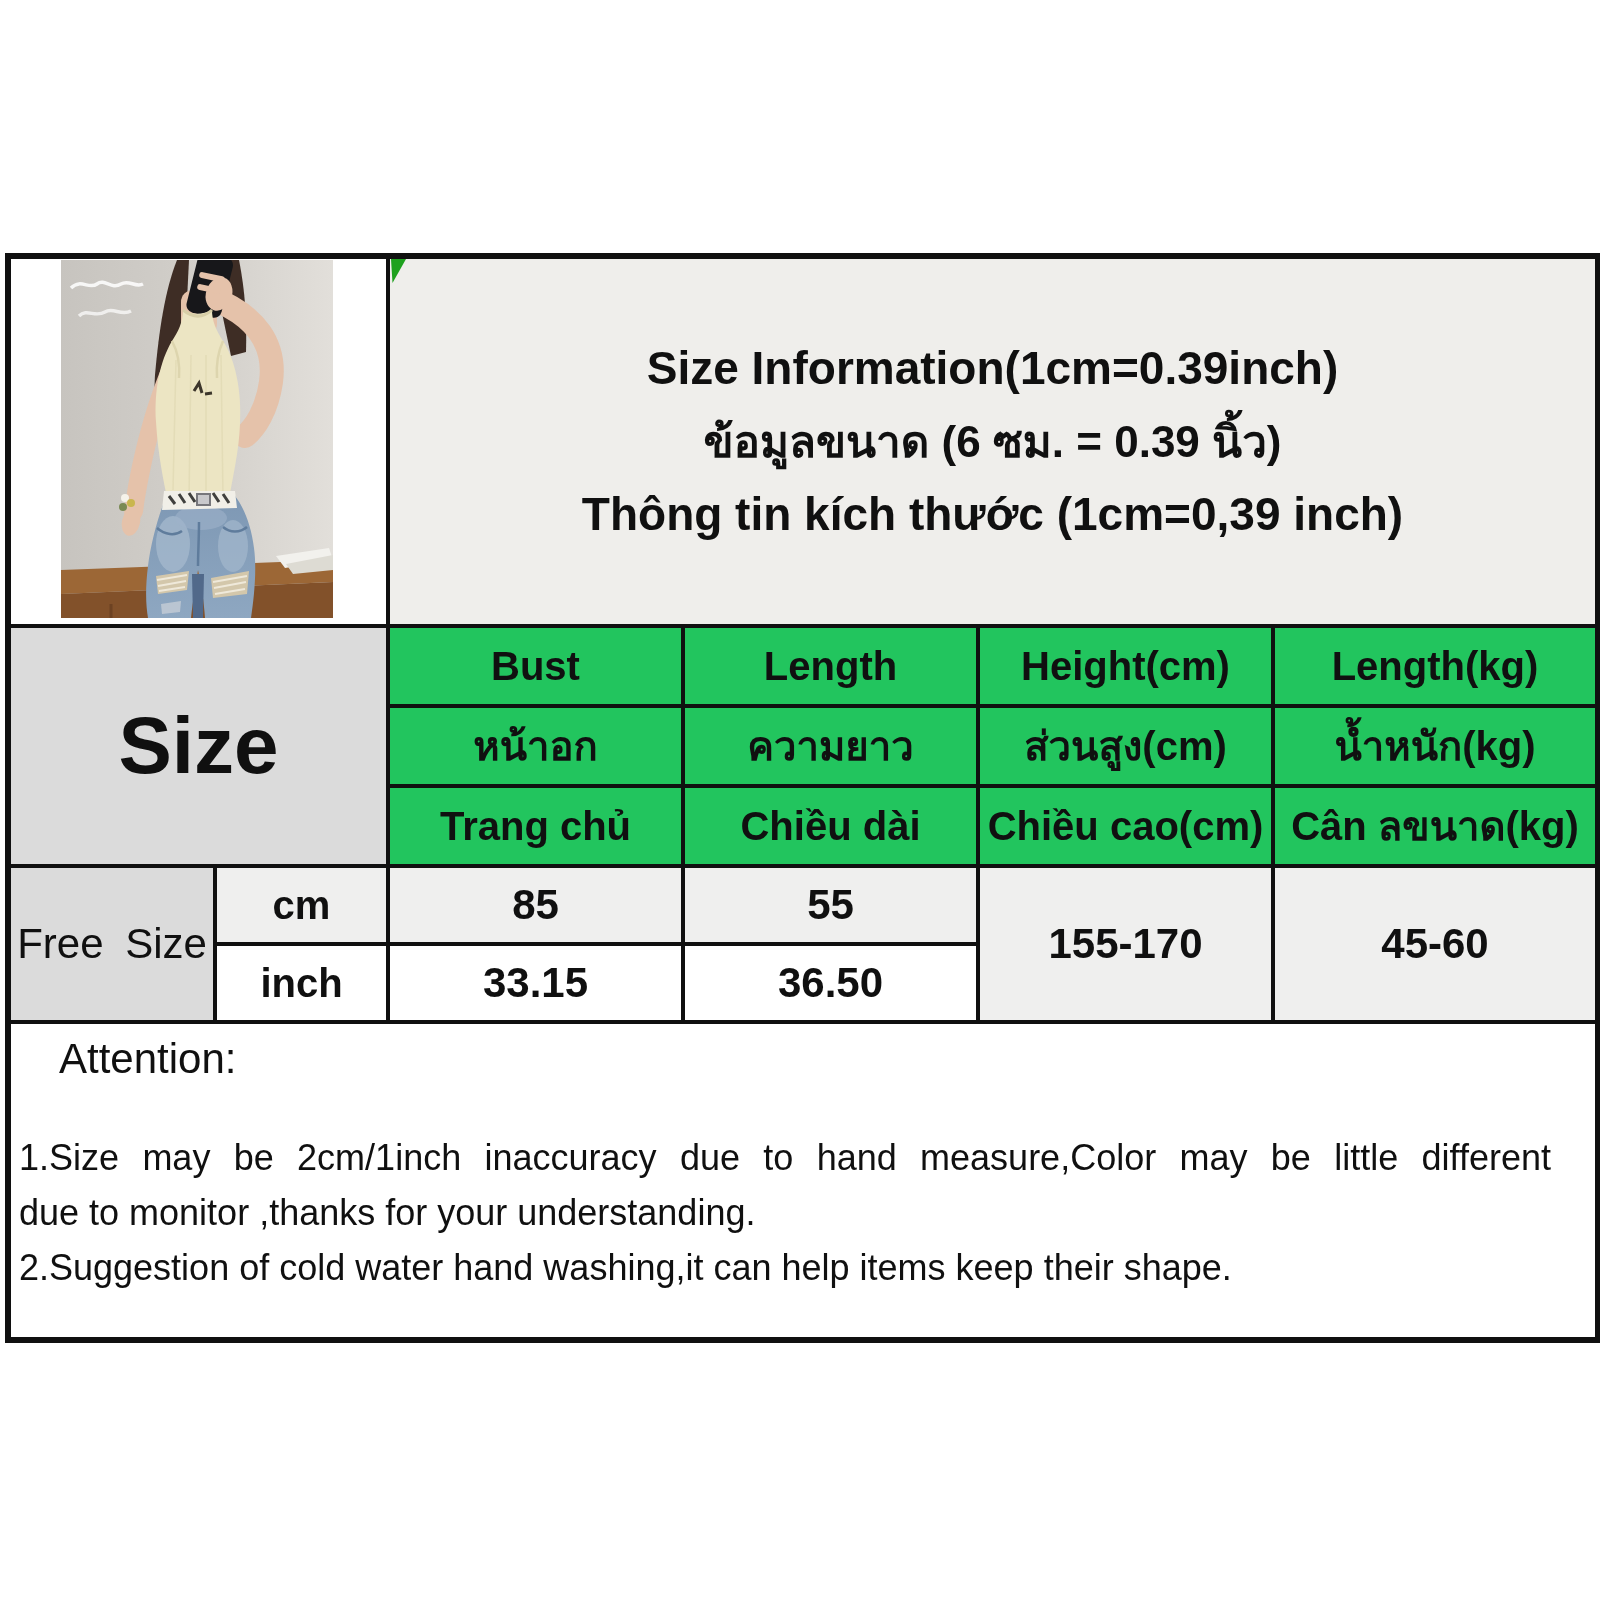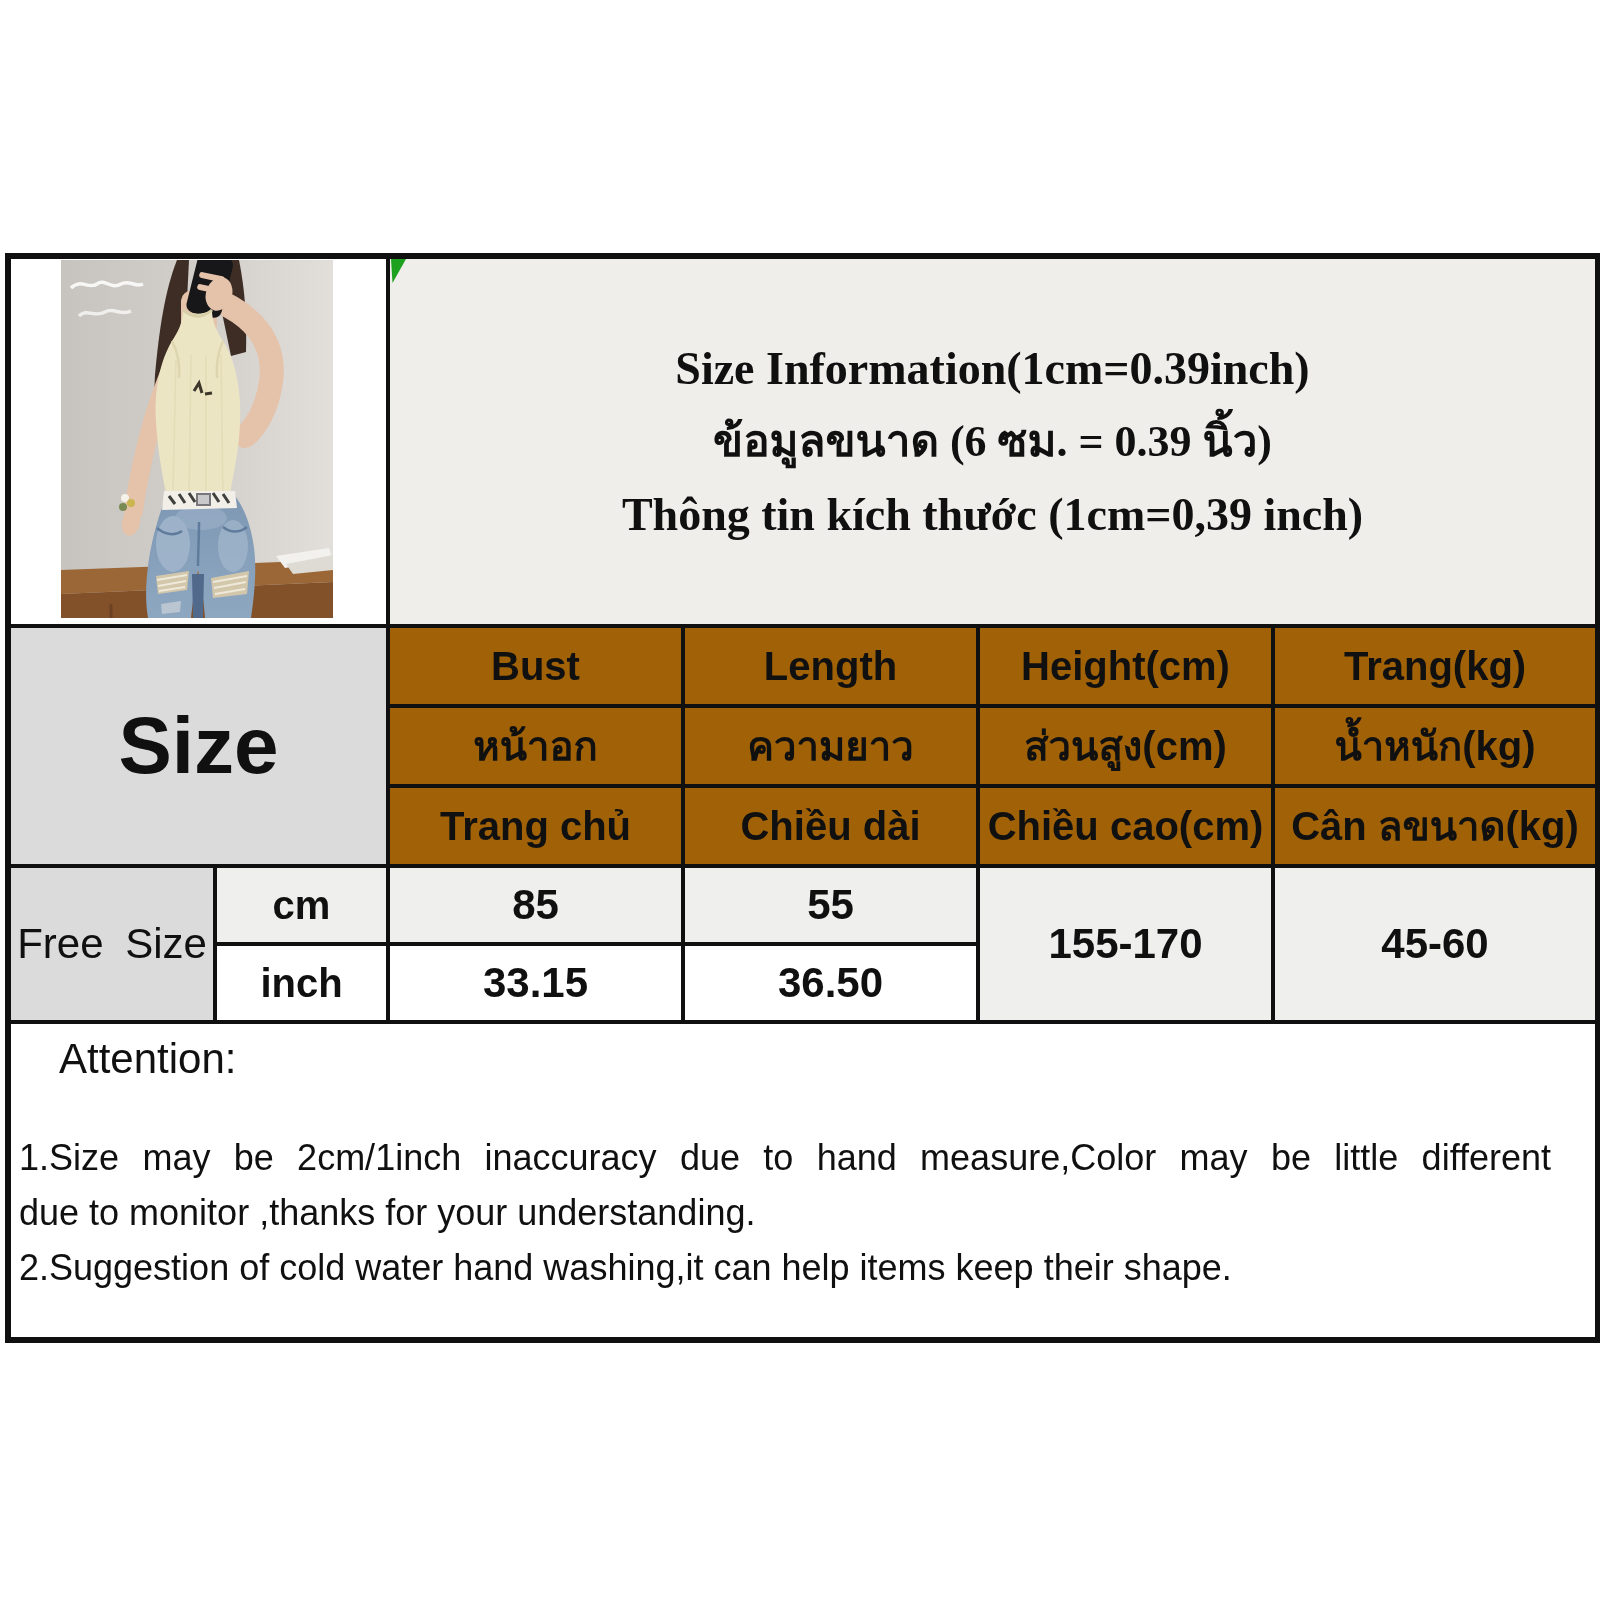--- a/index.html
+++ b/index.html
@@ -7,37 +7,37 @@
     width:1600px;height:1600px;background:#ffffff;position:relative;
     font-family:"Liberation Sans","DejaVu Sans",sans-serif;color:#101010;
     -webkit-font-smoothing:antialiased;
   }
   .sheet{position:absolute;left:5px;top:253px;}
   table.size-sheet{
     border-collapse:collapse;table-layout:fixed;width:1590px;
     border:6px solid #101010;
   }
   td{border:4px solid #101010;padding:0;text-align:center;vertical-align:middle;overflow:hidden;}
-  tr.r-photo{height:370px;font-family:Liberation Serif, serif;}
+  tr.r-photo{height:370px;}
   tr.r-hdr{height:80px;}
   tr.r-data{height:78px;}
   tr.r-att{height:318px;}
 
   .photo-cell{background:#ffffff;vertical-align:top;}
   .photo-wrap{width:272px;height:358px;margin:1px 0 0 50px;}
 
   .title-cell{background:#efeeeb;position:relative;}
   .corner-marker{
     position:absolute;left:1px;top:0;width:15px;height:24px;
     clip-path:polygon(0 0,100% 0,10% 100%);
   }
   .title-line{font-weight:bold;font-size:46px;line-height:73px;white-space:nowrap;}
   .title-line.th{font-size:44px;}
 
-  .hdr-cell{background:#a16207;font-weight:bold;font-size:40px;}
+  .hdr-cell{background:#22c55e;font-weight:bold;font-size:40px;}
   .size-cell{background:#dbdbdb;font-weight:bold;font-size:80px;}
   .freesize-cell{background:#dbdbdb;font-weight:normal;font-size:42px;word-spacing:10px;}
   .unit-cell{font-weight:bold;font-size:40px;}
   .val-cell{font-weight:bold;font-size:42px;}
   .bg-light{background:#efefee;}
   .bg-white{background:#ffffff;}
 
   .attention-cell{
     background:#ffffff;text-align:left;vertical-align:top;
     padding:6px 44px 0 8px;
@@ -128,21 +128,21 @@
       <div class="title-line th">ข้อมูลขนาด (6 ซม. = 0.39 นิ้ว)</div>
       <div class="title-line">Thông tin kích thước (1cm=0,39 inch)</div>
     </td>
   </tr>
 
   <tr class="r-hdr">
     <td class="size-cell" colspan="2" rowspan="3">Size</td>
     <td class="hdr-cell">Bust</td>
     <td class="hdr-cell">Length</td>
     <td class="hdr-cell">Height(cm)</td>
-    <td class="hdr-cell">Trang(kg)</td>
+    <td class="hdr-cell">Length(kg)</td>
   </tr>
 
   <tr class="r-hdr">
     <td class="hdr-cell">หน้าอก</td>
     <td class="hdr-cell">ความยาว</td>
     <td class="hdr-cell">ส่วนสูง(cm)</td>
     <td class="hdr-cell">น้ำหนัก(kg)</td>
   </tr>
 
   <tr class="r-hdr">

